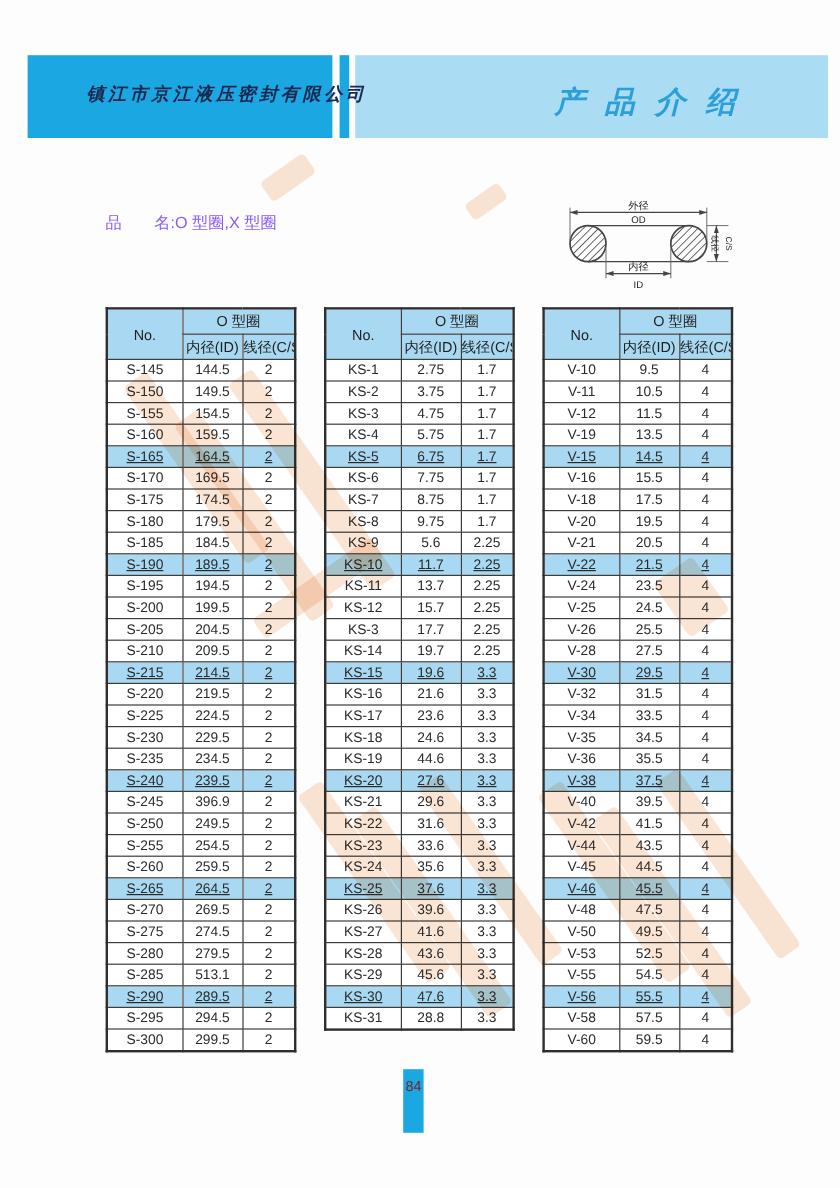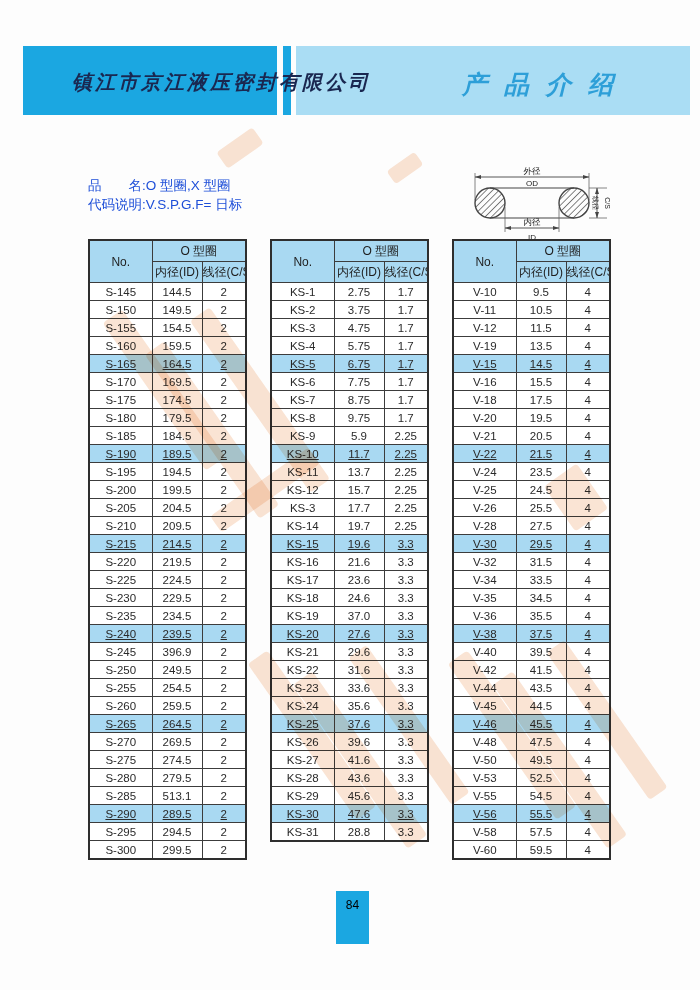--- a/index.html
+++ b/index.html
@@ -5,66 +5,65 @@
   html,body{margin:0;padding:0;background:#e9e9e9;}
   .page{position:relative;width:700px;height:990px;margin:0 auto;background:#fdfdfd;
         overflow:hidden;font-family:"Liberation Sans",sans-serif;color:#222;}
   
   .band{position:absolute;top:46px;height:69px;}
   .band-left{left:23px;width:254px;background:var(--accent_blue,#1ba7e1);}
   .band-stripe{left:283px;width:8px;background:var(--accent_blue,#1ba7e1);}
   .band-right{left:296px;width:394px;background:var(--band_light,#aaddf4);}
   .company{position:absolute;left:72px;top:69px;z-index:2;white-space:nowrap;
            font-family:"Liberation Serif",serif;font-style:italic;font-weight:bold;
-           font-size:20px;letter-spacing:3px;color:#1a2750;}
+           font-size:15px;letter-spacing:3px;color:#1a2750;}
   .section-title{position:absolute;left:462px;top:68px;z-index:2;white-space:nowrap;
            font-family:Liberation Sans, sans-serif;font-style:italic;font-weight:bold;
            font-size:25px;letter-spacing:17px;color:#2d9fd8;}
   .page-title{position:absolute;left:0;top:127px;width:100%;text-align:center;
            font-size:22px;font-weight:bold;color:#2aa8e2;letter-spacing:2px;}
   
-  .info{position:absolute;left:88px;top:176px;font-size:13.5px;line-height:19px;color:#1d4ed8;}
+  .info{position:absolute;left:88px;top:176px;font-size:13.5px;line-height:19px;color:#8b5cf6;}
   
   .diagram{position:absolute;left:462px;top:163px;}
   
-  .tblwrap{position:absolute;top:239px;}
+  .tblwrap{position:absolute;top:256px;}
   .t1{left:88px;} .t2{left:270px;} .t3{left:452px;}
   table{border-collapse:collapse;table-layout:fixed;width:157px;
         border:2px solid #2e2e2e;background:#fff;}
   col.c-no{width:63px;} col.c-id{width:50px;} col.c-cs{width:44px;}
   th,td{border:1px solid #3c3c3c;text-align:center;vertical-align:middle;
         padding:0;overflow:hidden;white-space:nowrap;}
   th{height:20px;font-size:12px;font-weight:normal;color:#1f1f1f;
      background:var(--row_highlight,#a9d9f2);}
   td{height:17px;font-size:11.5px;color:#2a2a2a;}
   tr.hl td{background:var(--row_highlight,#a9d9f2);text-decoration:underline;}
   
-  .pagenum{position:absolute;left:336px;top:891px;width:33px;height:46px;
-           background:var(--accent_blue,#29abe2);color:#000000;font-size:12px;
+  .pagenum{position:absolute;left:336px;top:891px;width:17px;height:46px;
+           background:var(--accent_blue,#29abe2);color:#7f1d1d;font-size:12px;
            text-align:center;padding-top:7px;}
   
   .wm{position:absolute;background:var(--watermark_orange,#f0b183);opacity:.35;
       mix-blend-mode:multiply;transform:rotate(-35deg);border-radius:4px;
       pointer-events:none;z-index:5;}
 </style>
 </head>
 <body>
 
 <div class="page">
 
   <div class="band band-left"></div>
   <div class="band band-stripe"></div>
   <div class="band band-right"></div>
   <div class="company">镇江市京江液压密封有限公司</div>
   <div class="section-title">产品介绍</div>
 
 
   <div class="info">
     <div>品　　名:O 型圈,X 型圈</div>
-    <div>代码说明:V.S.P.G.F= 日标</div>
   </div>
 
   <div class="diagram">
     <svg width="150" height="80" viewBox="0 0 150 80">
       <defs>
         <pattern id="hatch" width="4.5" height="4.5" patternTransform="rotate(45)" patternUnits="userSpaceOnUse">
           <line x1="0" y1="0" x2="0" y2="4.5" stroke="#5a5a5a" stroke-width="1.5"></line>
         </pattern>
         <marker id="arr" viewBox="0 0 6 4" refX="6" refY="2" markerWidth="7" markerHeight="5" orient="auto-start-reverse">
           <path d="M0,0 L6,2 L0,4 z" fill="#444"></path>
@@ -330,21 +329,21 @@
             <td>8.75</td>
             <td>1.7</td>
           </tr>
           <tr>
             <td>KS-8</td>
             <td>9.75</td>
             <td>1.7</td>
           </tr>
           <tr>
             <td>KS-9</td>
-            <td>5.9</td>
+            <td>5.6</td>
             <td>2.25</td>
           </tr>
           <tr class="hl">
             <td>KS-10</td>
             <td>11.7</td>
             <td>2.25</td>
           </tr>
           <tr>
             <td>KS-11</td>
             <td>13.7</td>
@@ -380,21 +379,21 @@
             <td>23.6</td>
             <td>3.3</td>
           </tr>
           <tr>
             <td>KS-18</td>
             <td>24.6</td>
             <td>3.3</td>
           </tr>
           <tr>
             <td>KS-19</td>
-            <td>37.0</td>
+            <td>44.6</td>
             <td>3.3</td>
           </tr>
           <tr class="hl">
             <td>KS-20</td>
             <td>27.6</td>
             <td>3.3</td>
           </tr>
           <tr>
             <td>KS-21</td>
             <td>29.6</td>

